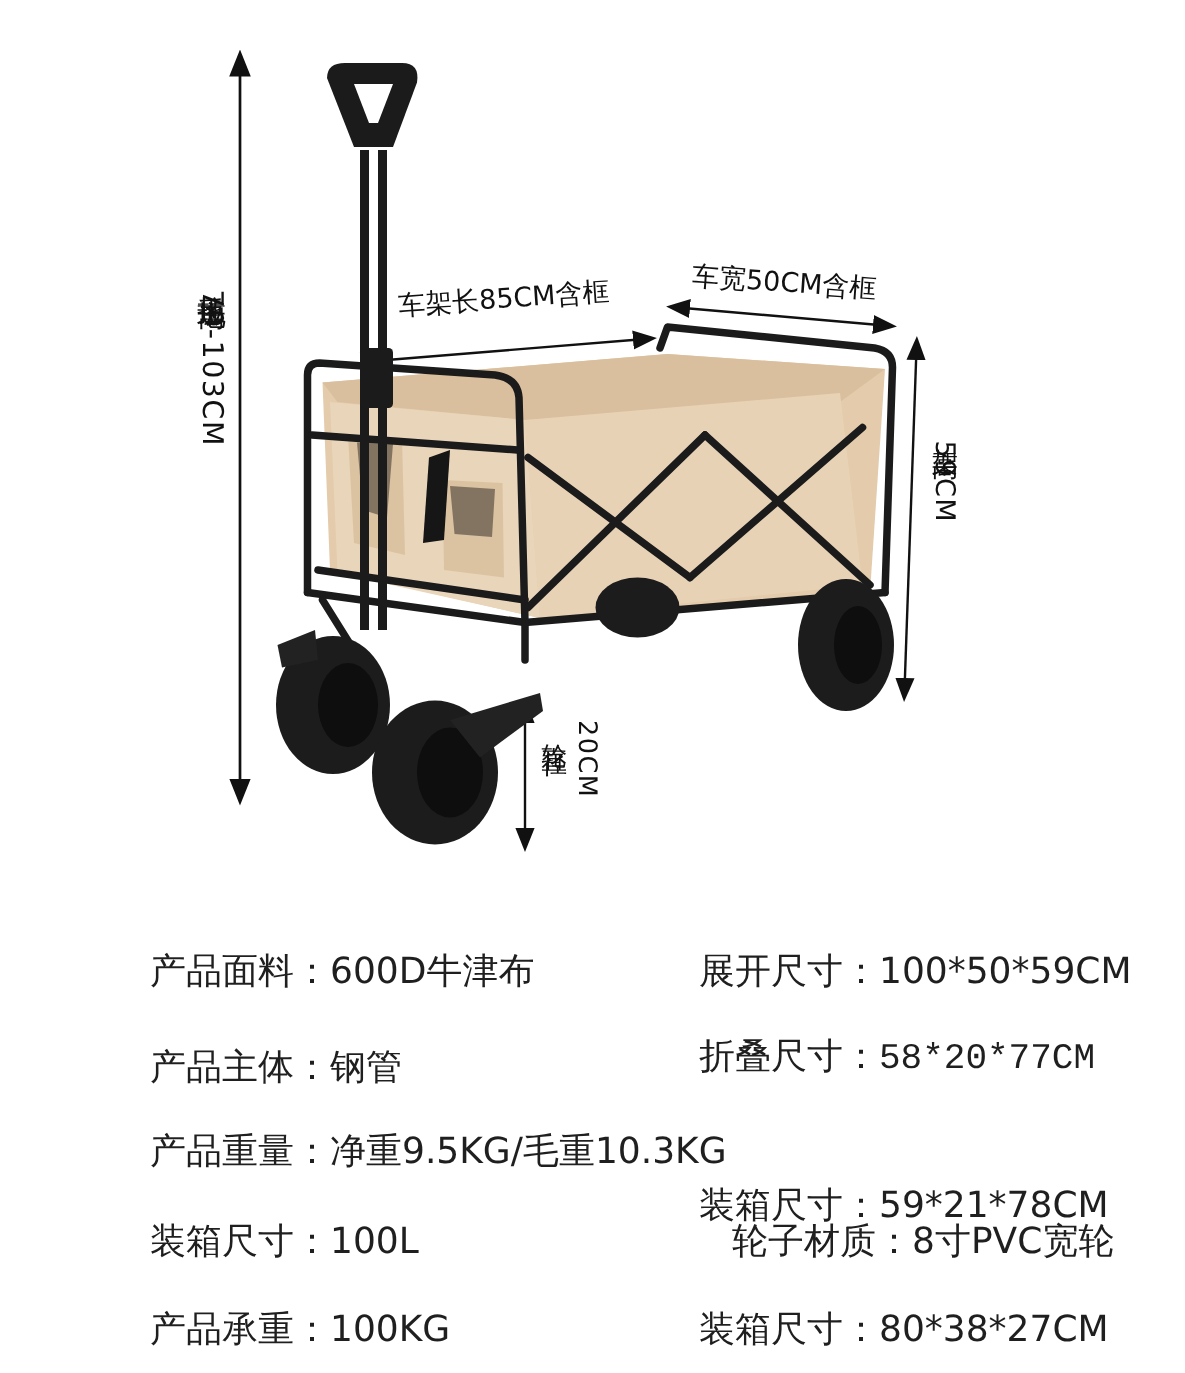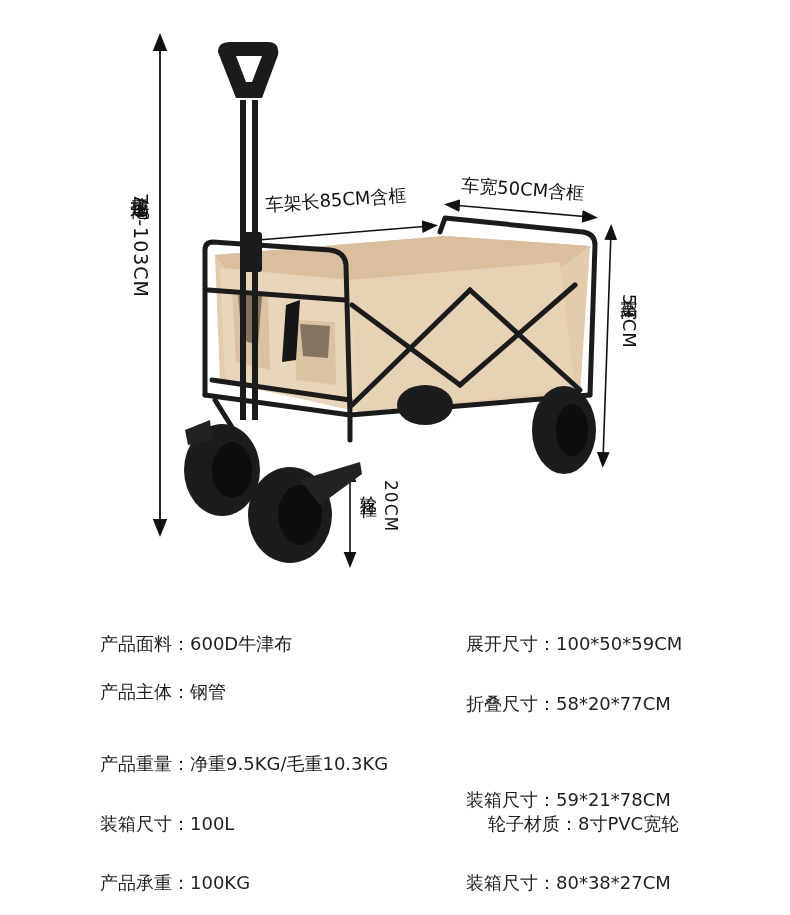--- a/index.html
+++ b/index.html
@@ -13,21 +13,21 @@
   .vertical { writing-mode: vertical-rl; letter-spacing: 1px; }
 
   .label-handle { left: 131px; top: 182px; font-size: 19px; }
   .label-length { left: 265px; top: 196px; transform: rotate(-4deg); transform-origin: left top; }
   .label-width { left: 462px; top: 176px; transform: rotate(4deg); transform-origin: left top; }
   .label-height { left: 620px; top: 285px; }
   .label-wheel-num { left: 382px; top: 480px; font-size: 17px; }
   .label-wheel-cn { left: 360px; top: 482px; font-size: 17px; letter-spacing: 3px; }
 
   .specs { position: absolute; left: 0; top: 615px; width: 790px; }
-  .spec-row { position: absolute; font-size: 18px; white-space: nowrap; line-height: 1; color: #1f1f1f; }
+  .spec-row { position: absolute; font-size: 24px; white-space: nowrap; line-height: 1; color: #1f1f1f; }
   .spec-label, .spec-value { display: inline; }
 </style>
 </head>
 <body>
 
 <div class="product-figure">
   <svg width="790" height="600" viewBox="0 0 790 600">
     <defs>
       <marker id="arr" markerWidth="10" markerHeight="10" refX="5" refY="5" orient="auto-start-reverse">
         <path d="M0,1 L10,5 L0,9 Z" fill="#111"></path>
@@ -100,37 +100,37 @@
   <div class="dim-label label-width">车宽50CM含框</div>
   <div class="dim-label vertical label-height">架高 59CM</div>
   <div class="dim-label vertical label-wheel-num">20CM</div>
   <div class="dim-label vertical label-wheel-cn" style="writing-mode: vertical-lr; text-orientation: upright;">轮直径</div>
 </div>
 
 <div class="specs">
   <div class="spec-row" style="left:100px; top:20px;">
     <span class="spec-label">产品面料：</span><span class="spec-value">600D牛津布</span>
   </div>
-  <div class="spec-row" style="left:100px; top:68px;">
+  <div class="spec-row" style="left:100px; top:84px;">
     <span class="spec-label">产品主体：</span><span class="spec-value">钢管</span>
   </div>
   <div class="spec-row" style="left:100px; top:140px;text-align:center;">
     <span class="spec-label">产品重量：</span><span class="spec-value">净重9.5KG/毛重10.3KG</span>
   </div>
   <div class="spec-row" style="left:100px; top:200px;">
     <span class="spec-label">装箱尺寸：</span><span class="spec-value">100L</span>
   </div>
   <div class="spec-row" style="left:100px; top:259px;">
     <span class="spec-label">产品承重：</span><span class="spec-value">100KG</span>
   </div>
 
   <div class="spec-row" style="left:466px; top:20px;text-align:right;">
     <span class="spec-label">展开尺寸：</span><span class="spec-value">100*50*59CM</span>
   </div>
-  <div class="spec-row" style="left:466px; top:80px;">
+  <div class="spec-row" style="left:466px; top:80px;font-family:Liberation Mono, monospace;">
     <span class="spec-label">折叠尺寸：</span><span class="spec-value">58*20*77CM</span>
   </div>
   <div class="spec-row" style="left:466px; top:148px;margin-top:28px;">
     <span class="spec-label">装箱尺寸：</span><span class="spec-value">59*21*78CM</span>
   </div>
   <div class="spec-row" style="left:488px; top:200px;">
     <span class="spec-label">轮子材质：</span><span class="spec-value">8寸PVC宽轮</span>
   </div>
   <div class="spec-row" style="left:466px; top:259px;">
     <span class="spec-label">装箱尺寸：</span><span class="spec-value">80*38*27CM</span>

